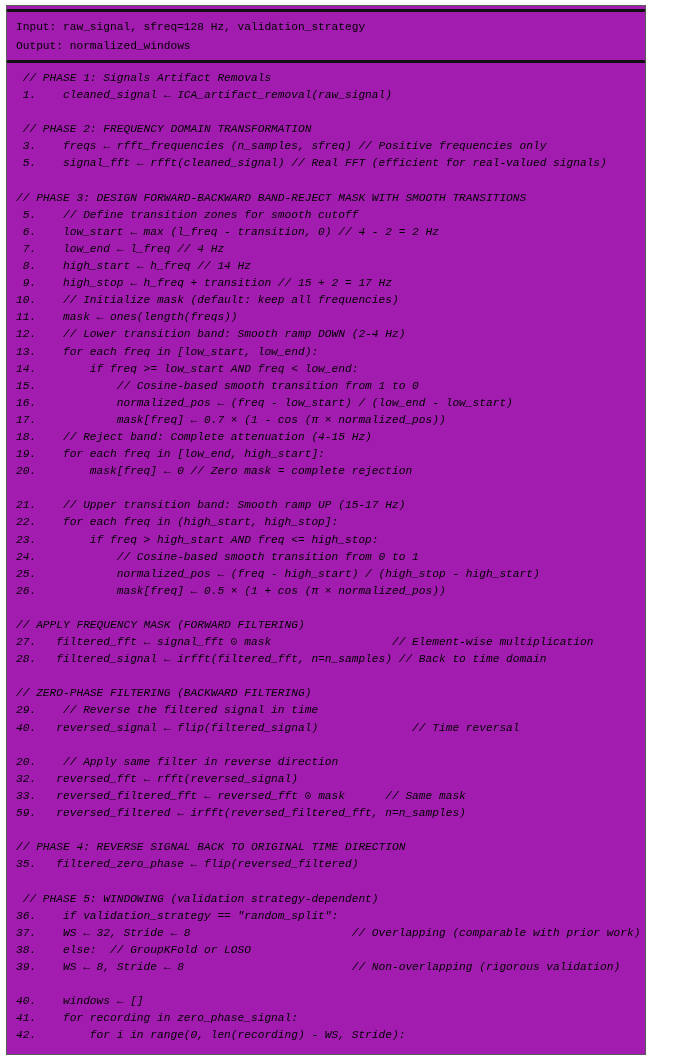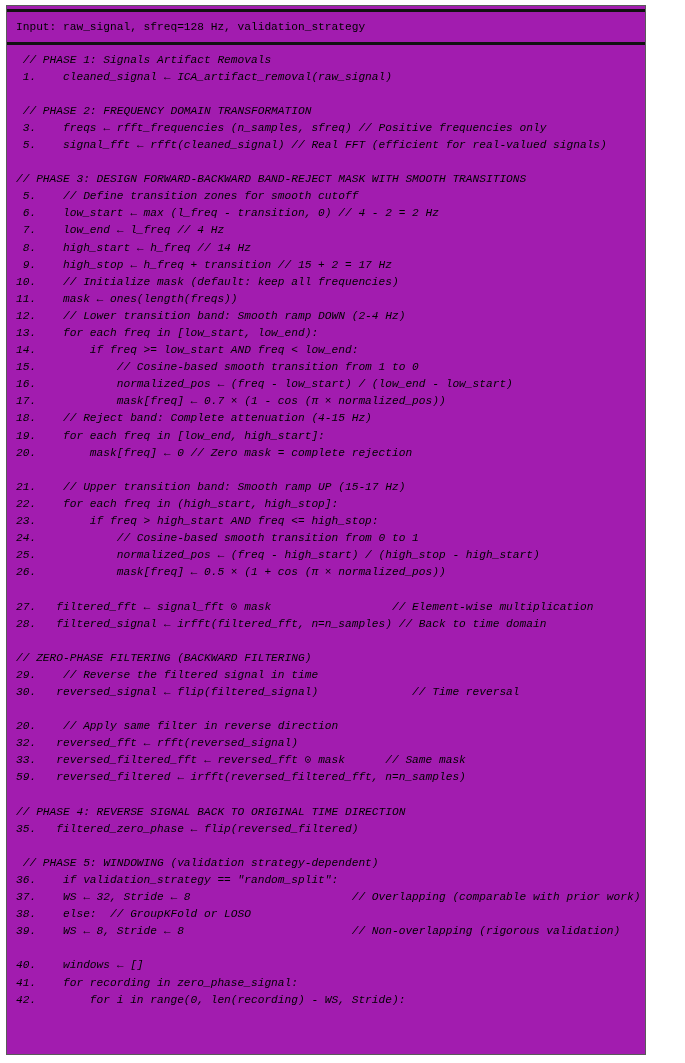--- a/index.html
+++ b/index.html
@@ -65,20 +65,21 @@
 </style>
 </head>
 <body>
 
 <div id="algo-box">
 
   <div class="rule top"></div>
 
   <div class="io-block">
     <span class="line io">Input: raw_signal, sfreq=128 Hz, validation_strategy</span>
+    <span class="line io">Output: normalized_windows</span>
   </div>
 
   <div class="rule middle"></div>
 
   <div class="code-block" id="code-block">
       <span class="line"> // PHASE 1: Signals Artifact Removals</span>
       <span class="line"> 1.    cleaned_signal ← ICA_artifact_removal(raw_signal)</span>
       <span class="line blank">&nbsp;</span>
       <span class="line"> // PHASE 2: FREQUENCY DOMAIN TRANSFORMATION</span>
       <span class="line"> 3.    freqs ← rfft_frequencies (n_samples, sfreq) // Positive frequencies only</span>
@@ -102,26 +103,27 @@
       <span class="line">19.    for each freq in [low_end, high_start]:</span>
       <span class="line">20.        mask[freq] ← 0 // Zero mask = complete rejection</span>
       <span class="line blank">&nbsp;</span>
       <span class="line">21.    // Upper transition band: Smooth ramp UP (15-17 Hz)</span>
       <span class="line">22.    for each freq in (high_start, high_stop]:</span>
       <span class="line">23.        if freq &gt; high_start AND freq &lt;= high_stop:</span>
       <span class="line">24.            // Cosine-based smooth transition from 0 to 1</span>
       <span class="line">25.            normalized_pos ← (freq - high_start) / (high_stop - high_start)</span>
       <span class="line">26.            mask[freq] ← 0.5 × (1 + cos (π × normalized_pos))</span>
       <span class="line blank">&nbsp;</span>
+      <span class="line">// APPLY FREQUENCY MASK (FORWARD FILTERING)</span>
       <span class="line">27.   filtered_fft ← signal_fft ⊙ mask                  // Element-wise multiplication</span>
       <span class="line">28.   filtered_signal ← irfft(filtered_fft, n=n_samples) // Back to time domain</span>
       <span class="line blank">&nbsp;</span>
       <span class="line">// ZERO-PHASE FILTERING (BACKWARD FILTERING)</span>
       <span class="line">29.    // Reverse the filtered signal in time</span>
-      <span class="line">30.   reversed_signal ← flip(filtered_signal)              // Time reversal</span>
+      <span class="line">40.   reversed_signal ← flip(filtered_signal)              // Time reversal</span>
       <span class="line blank">&nbsp;</span>
       <span class="line">20.    // Apply same filter in reverse direction</span>
       <span class="line">32.   reversed_fft ← rfft(reversed_signal)</span>
       <span class="line">33.   reversed_filtered_fft ← reversed_fft ⊙ mask      // Same mask</span>
       <span class="line">59.   reversed_filtered ← irfft(reversed_filtered_fft, n=n_samples)</span>
       <span class="line blank">&nbsp;</span>
       <span class="line">// PHASE 4: REVERSE SIGNAL BACK TO ORIGINAL TIME DIRECTION</span>
       <span class="line">35.   filtered_zero_phase ← flip(reversed_filtered)</span>
       <span class="line blank">&nbsp;</span>
       <span class="line"> // PHASE 5: WINDOWING (validation strategy-dependent)</span>

